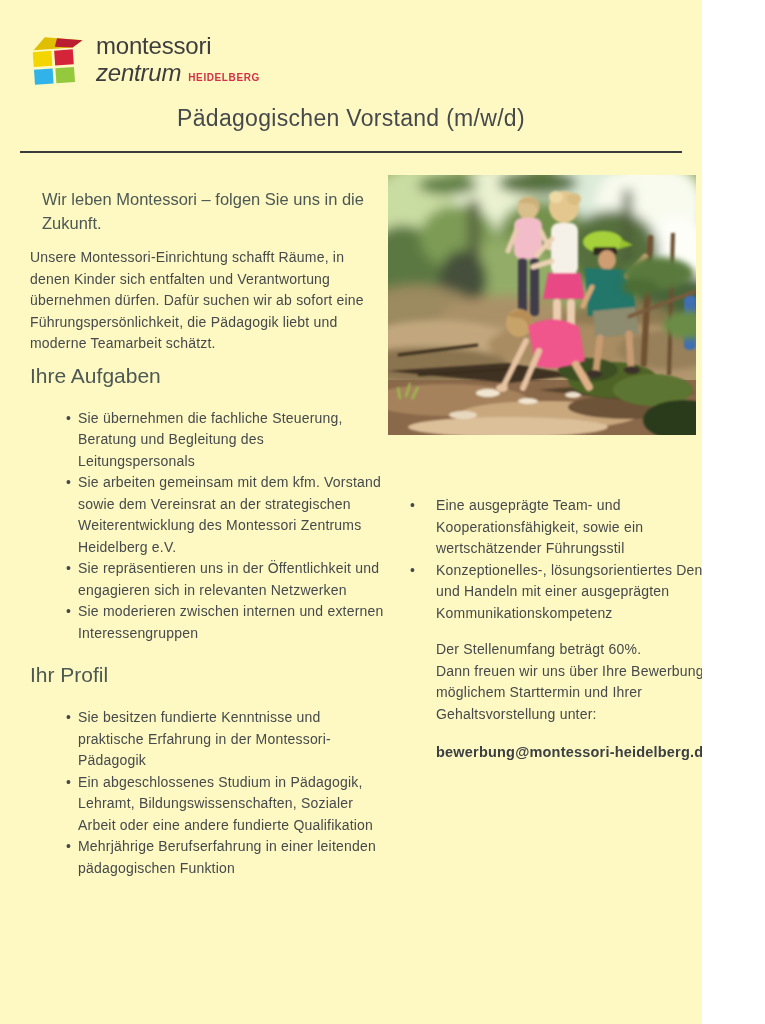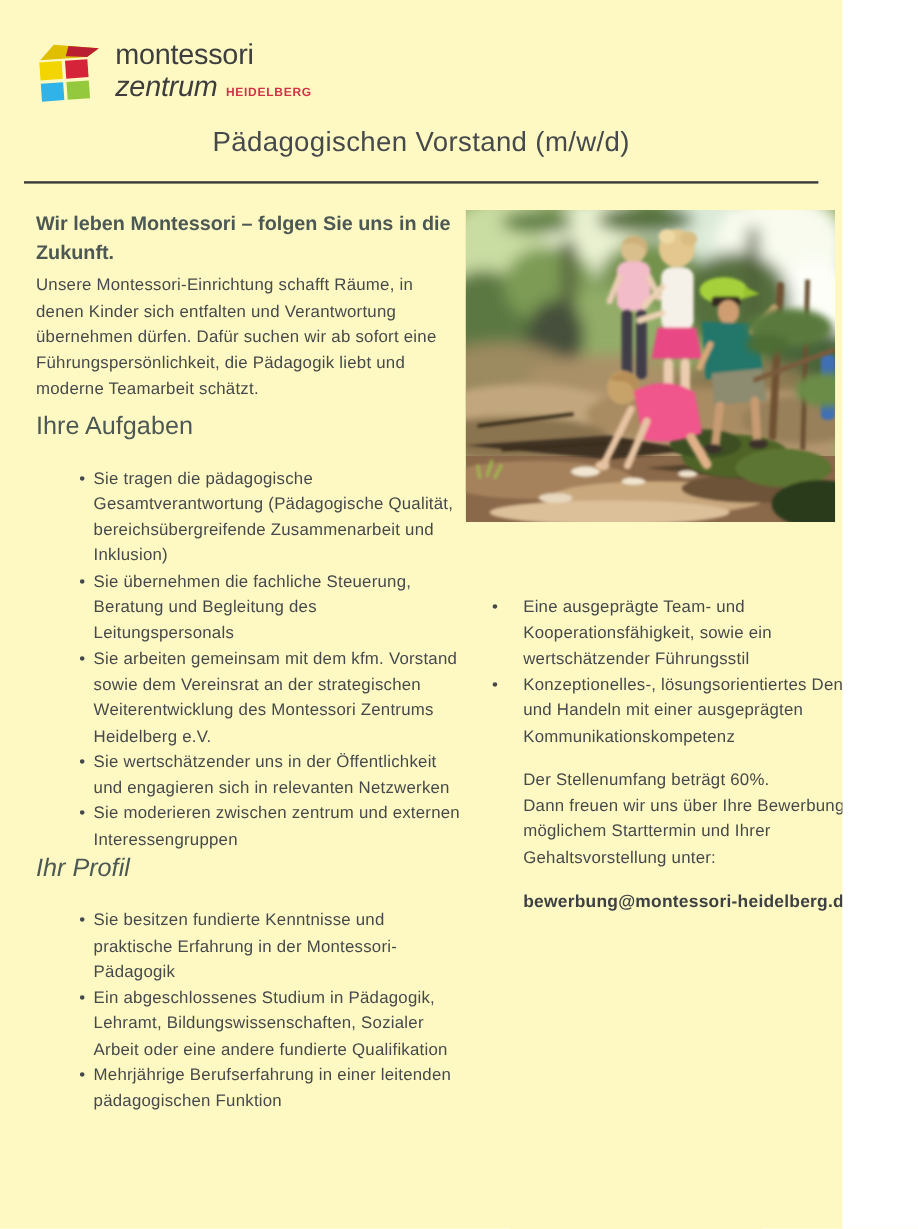--- a/index.html
+++ b/index.html
@@ -26,25 +26,25 @@
   .title-block { text-align: center; margin-top: 16px; }
   .title-line1 { font-size: 18px; line-height: 26px; color: #3d4245; letter-spacing: 0.2px; }
   .title-line2 { font-size: 23px; line-height: 32px; color: #46494c; margin-top: 5px; letter-spacing: 0.3px; }
   .rule { border: none; border-top: 2px solid #3b3b3b; margin: 17px 20px 0 20px; }
 
   
   .columns { display: flex; padding: 22px 20px 0 30px; }
   .col-left  { width: 358px; flex: 0 0 auto; }
   .col-right { width: 357px; flex: 0 0 auto; }
 
-  .intro-heading { font-size: 16.5px; line-height: 24px; font-weight: bold; color: #4c5854; margin: 0; }
+  .intro-heading { font-size: 16.5px; line-height: 24px; font-weight: normal; color: #4c5854; margin: 12px; }
   .intro-body { font-size: 14px; line-height: 21.5px; margin: 4px 0 0 0; letter-spacing: 0.2px; }
 
   .section-heading { font-size: 21px; font-weight: normal; color: #4c5854; margin: 9px 0 0 0; line-height: 24px; }
-  .section-heading.profil { margin-top: 2px; font-style: italic; }
+  .section-heading.profil { margin-top: 19px; }
 
   ul.bullets { list-style: none; margin: 20px 0 0 0; padding: 0; }
   ul.bullets li {
     position: relative; padding-left: 48px; padding-right: 4px;
     font-size: 14px; line-height: 21.5px; letter-spacing: 0.2px;
   }
   ul.bullets li::before {
     content: "\2022"; position: absolute; left: 36px; top: 0;
     font-size: 14px; color: #45494b;
   }
@@ -97,25 +97,24 @@
   </div>
   <hr class="rule">
 
   <div class="columns">
     <div class="col-left">
       <h2 class="intro-heading">Wir leben Montessori – folgen Sie uns in die Zukunft.</h2>
       <p class="intro-body">Unsere Montessori-Einrichtung schafft Räume, in denen Kinder sich entfalten und Verantwortung übernehmen dürfen. Dafür suchen wir ab sofort eine Führungspersönlichkeit, die Pädagogik liebt und moderne Teamarbeit schätzt.</p>
 
       <h3 class="section-heading">Ihre Aufgaben</h3>
       <ul class="bullets">
-        <li>Sie tragen die pädagogische Gesamtverantwortung (Pädagogische Qualität, bereichsübergreifende Zusammenarbeit und Inklusion)</li>
         <li>Sie übernehmen die fachliche Steuerung, Beratung und Begleitung des Leitungspersonals</li>
         <li>Sie arbeiten gemeinsam mit dem kfm. Vorstand sowie dem Vereinsrat an der strategischen Weiterentwicklung des Montessori Zentrums Heidelberg e.V.</li>
-        <li>Sie wertschätzender uns in der Öffentlichkeit und engagieren sich in relevanten Netzwerken</li>
-        <li>Sie moderieren zwischen zentrum und externen Interessengruppen</li>
+        <li>Sie repräsentieren uns in der Öffentlichkeit und engagieren sich in relevanten Netzwerken</li>
+        <li>Sie moderieren zwischen internen und externen Interessengruppen</li>
       </ul>
 
       <h3 class="section-heading profil">Ihr Profil</h3>
       <ul class="bullets">
         <li>Sie besitzen fundierte Kenntnisse und praktische Erfahrung in der Montessori-Pädagogik</li>
         <li>Ein abgeschlossenes Studium in Pädagogik, Lehramt, Bildungswissenschaften, Sozialer Arbeit oder eine andere fundierte Qualifikation</li>
         <li>Mehrjährige Berufserfahrung in einer leitenden pädagogischen Funktion</li>
       </ul>
     </div>
 

